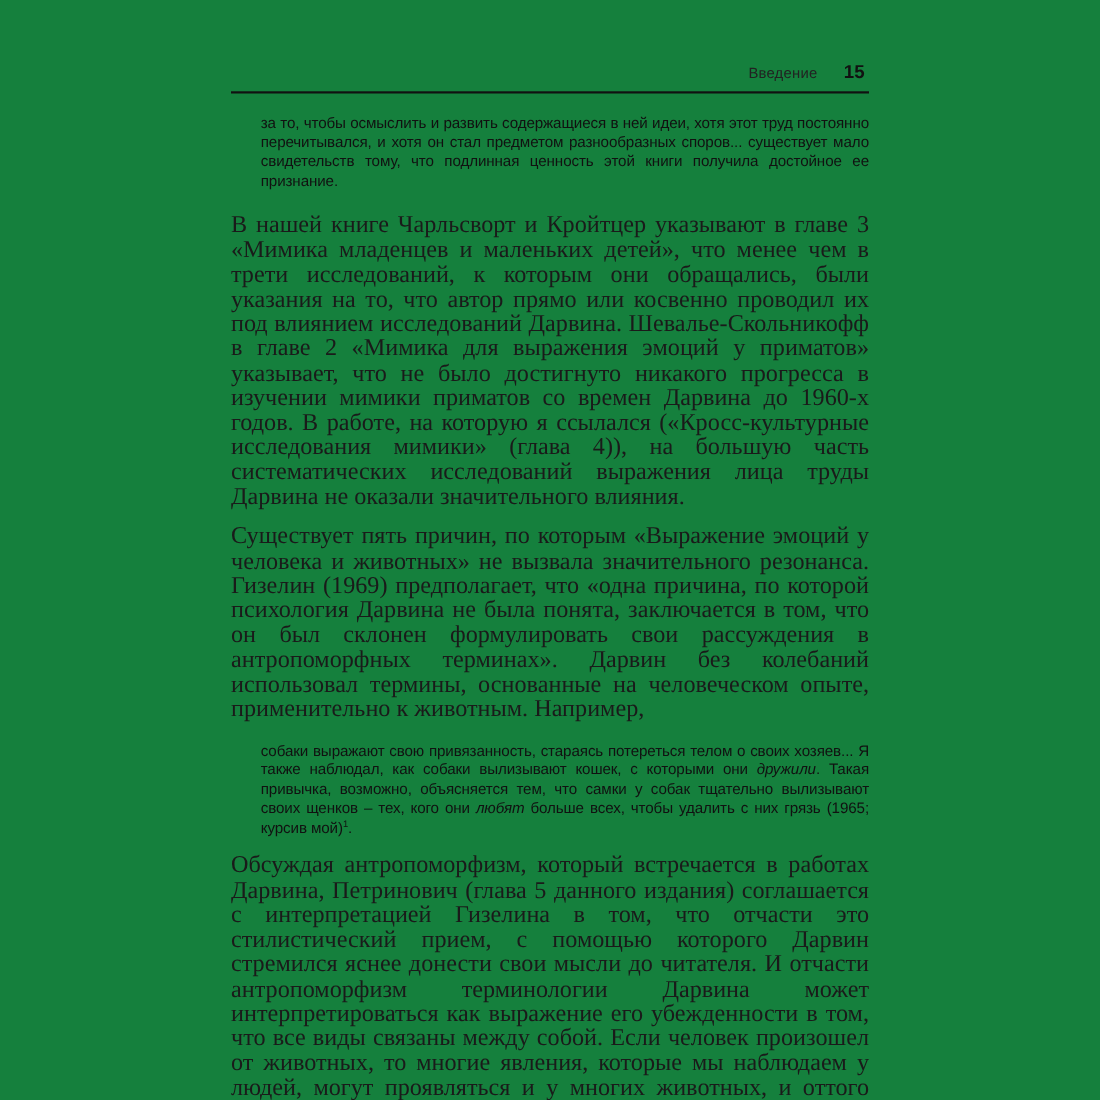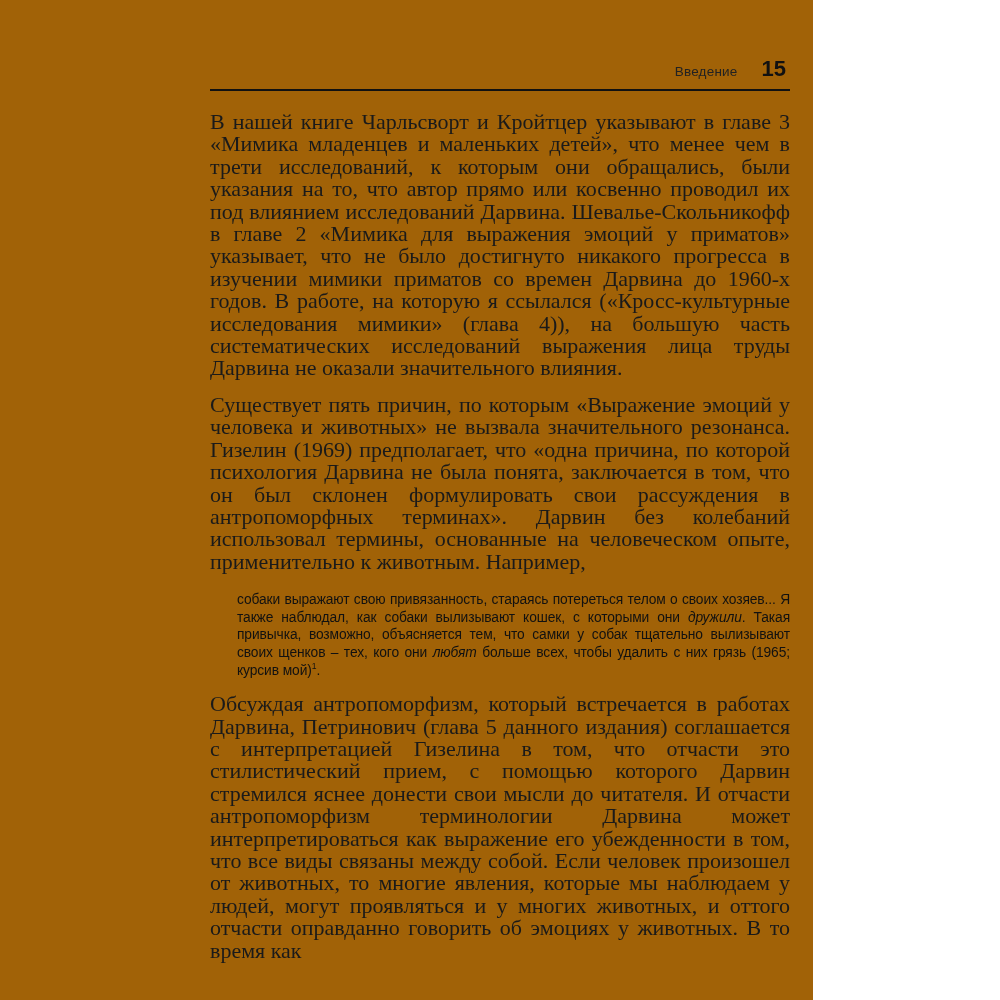--- a/index.html
+++ b/index.html
@@ -2,23 +2,23 @@
 <html lang="ru"><head>
 <meta charset="utf-8">
 <style>
   html, body {
     margin: 0;
     padding: 0;
     background: #ffffff;
   }
   .page {
     position: relative;
-    width: 813px;
+    width: 1000px;
     height: 1000px;
-    background: #a16207;
+    background: #15803d;
     color: #1a1a1a;
     font-family: "Liberation Serif", serif;
     overflow: hidden;
     text-decoration: underline;
   }
   .content {
     position: absolute;
     left: 210px;
     top: 56px;
     width: 580px;
@@ -31,21 +31,21 @@
     padding-right: 4px;
   }
   .section-title {
     font-family: "Liberation Sans", sans-serif;
     font-size: 13.5px;
     color: #222222;
     letter-spacing: 0.2px;
   }
   .page-number {
     font-family: "Liberation Sans", sans-serif;
-    font-size: 22px;
+    font-size: 17px;
     font-weight: bold;
     color: #111111;
   }
   .header-rule {
     height: 2px;
     background: #111111;
     margin-top: 7px;
   }
   .blockquote {
     margin: 18px 0 0 27px;
@@ -96,20 +96,21 @@
 
 <div class="page">
   <div class="content">
 
     <header class="page-header">
       <span class="section-title">Введение</span>
       <span class="page-number">15</span>
     </header>
     <div class="header-rule"></div>
 
+    <div class="blockquote">за то, чтобы осмыслить и развить содержащиеся в ней идеи, хотя этот труд постоянно перечитывался, и хотя он стал предметом разнообразных споров... существует мало свидетельств тому, что подлинная ценность этой книги получила достойное ее признание.</div>
 
     <p class="body-paragraph first">В нашей книге Чарльсворт и Кройтцер указывают в главе 3 «Мимика младенцев и маленьких детей», что менее чем в трети исследований, к которым они обращались, были указания на то, что автор прямо или косвенно проводил их под влиянием исследований Дарвина. Шевалье-Скольникофф в главе 2 «Мимика для выражения эмоций у приматов» указывает, что не было достигнуто никакого прогресса в изучении мимики приматов со времен Дарвина до 1960-х годов. В работе, на которую я ссылался («Кросс-культурные исследования мимики» (глава 4)), на большую часть систематических исследований выражения лица труды Дарвина не оказали значительного влияния.</p>
 
     <p class="body-paragraph">Существует пять причин, по которым «Выражение эмоций у человека и животных» не вызвала значительного резонанса. Гизелин (1969) предполагает, что «одна причина, по которой психология Дарвина не была понята, заключается в том, что он был склонен формулировать свои рассуждения в антропоморфных терминах». Дарвин без колебаний использовал термины, основанные на человеческом опыте, применительно к животным. Например,</p>
 
     <div class="blockquote"><span>собаки выражают свою привязанность, стараясь потереться телом о своих хозяев... Я также наблюдал, как собаки вылизывают кошек, с которыми они </span><span class="italic">дружили</span><span>. Такая привычка, возможно, объясняется тем, что самки у собак тщательно вылизывают своих щенков – тех, кого они </span><span class="italic">любят</span><span> больше всех, чтобы удалить с них грязь (1965; курсив мой)</span><sup>1</sup><span>.</span></div>
 
     <p class="body-paragraph">Обсуждая антропоморфизм, который встречается в работах Дарвина, Петринович (глава 5 данного издания) соглашается с интерпретацией Гизелина в том, что отчасти это стилистический прием, с помощью которого Дарвин стремился яснее донести свои мысли до читателя. И отчасти антропоморфизм терминологии Дарвина может интерпретироваться как выражение его убежденности в том, что все виды связаны между собой. Если человек произошел от животных, то многие явления, которые мы наблюдаем у людей, могут проявляться и у многих животных, и оттого отчасти оправданно говорить об эмоциях у животных. В то время как</p>
 
 

